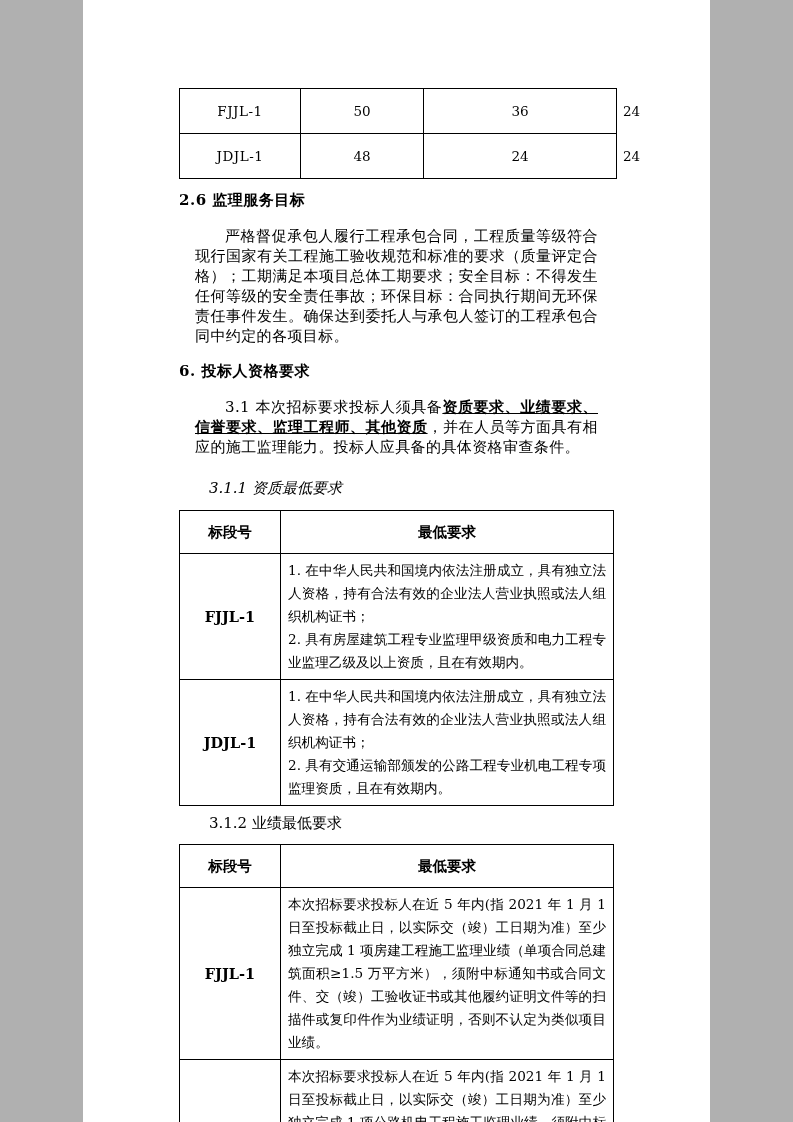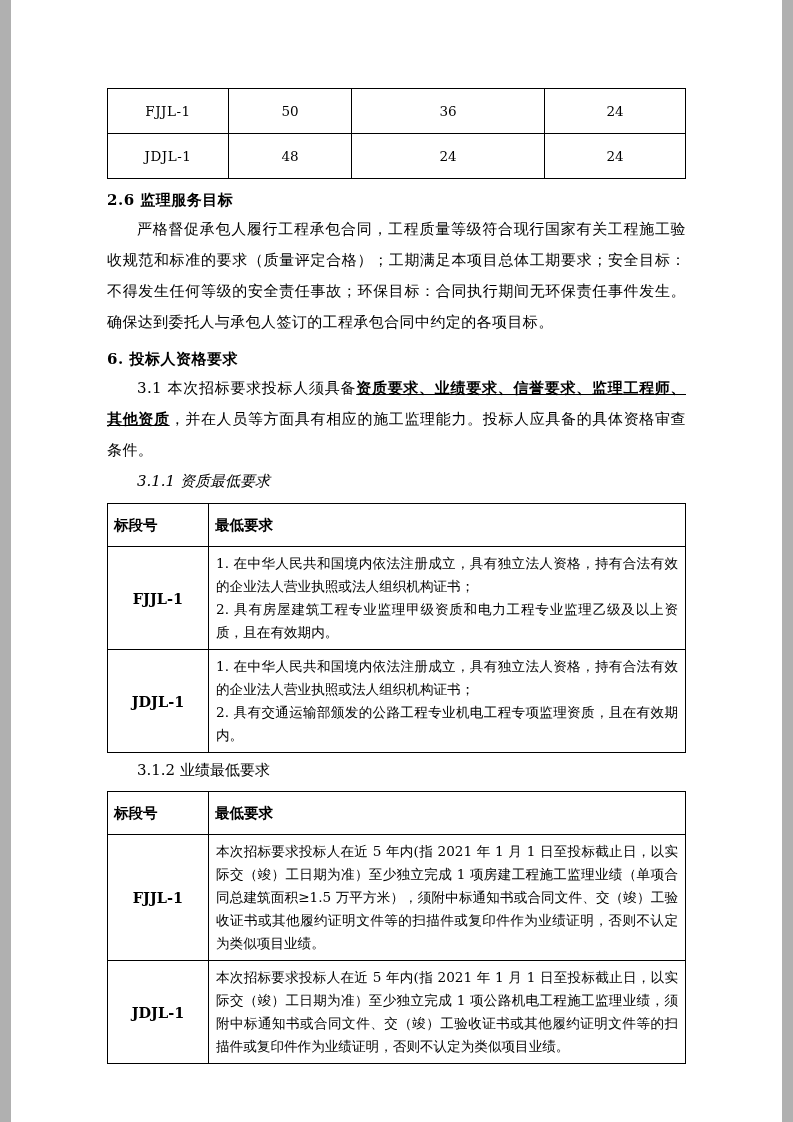--- a/index.html
+++ b/index.html
@@ -1,21 +1,21 @@
 <!DOCTYPE html>
 <html><head>
 <meta charset="utf-8">
 <style>
   html, body {
     margin: 0;
     padding: 0;
     background: #b0b0b0;
   }
   .page {
-    width: 771px;
+    width: 627px;
     height: 1122px;
     background: #ffffff;
     margin: 0 auto;
     position: relative;
     box-sizing: border-box;
     padding: 88px 96px 60px 96px;
     font-family: "DejaVu Serif", "Liberation Serif", serif;
     color: #000000;
     overflow: hidden;
   }
@@ -39,24 +39,24 @@
     letter-spacing: 0.5px;
   }
   .heading {
     font-weight: bold;
     font-size: 15px;
     margin: 12px 0 4px 0;
     letter-spacing: 0.5px;
   }
   .para {
     font-size: 15px;
-    line-height: 31px;
+    line-height: 20px;
     text-align: justify;
     text-justify: inter-ideograph;
-    margin: 0;
+    margin: 16px;
     letter-spacing: 0.4px;
   }
   .indent2 {
     text-indent: 2em;
   }
   .u {
     text-decoration: underline;
     font-weight: bold;
   }
   .subhead {
@@ -69,21 +69,21 @@
   .qual-table {
     margin-top: 6px;
   }
   .qual-table td.seg {
     width: 88px;
     text-align: center;
     font-weight: bold;
     font-size: 14.5px;
   }
   .qual-table td.hdr {
-    text-align: left;
+    text-align: center;
     font-weight: bold;
     font-size: 14.5px;
     height: 34px;
   }
   .qual-table td.body {
     font-size: 13.6px;
     line-height: 23px;
     text-align: justify;
     text-justify: inter-ideograph;
     padding: 5px 7px;

